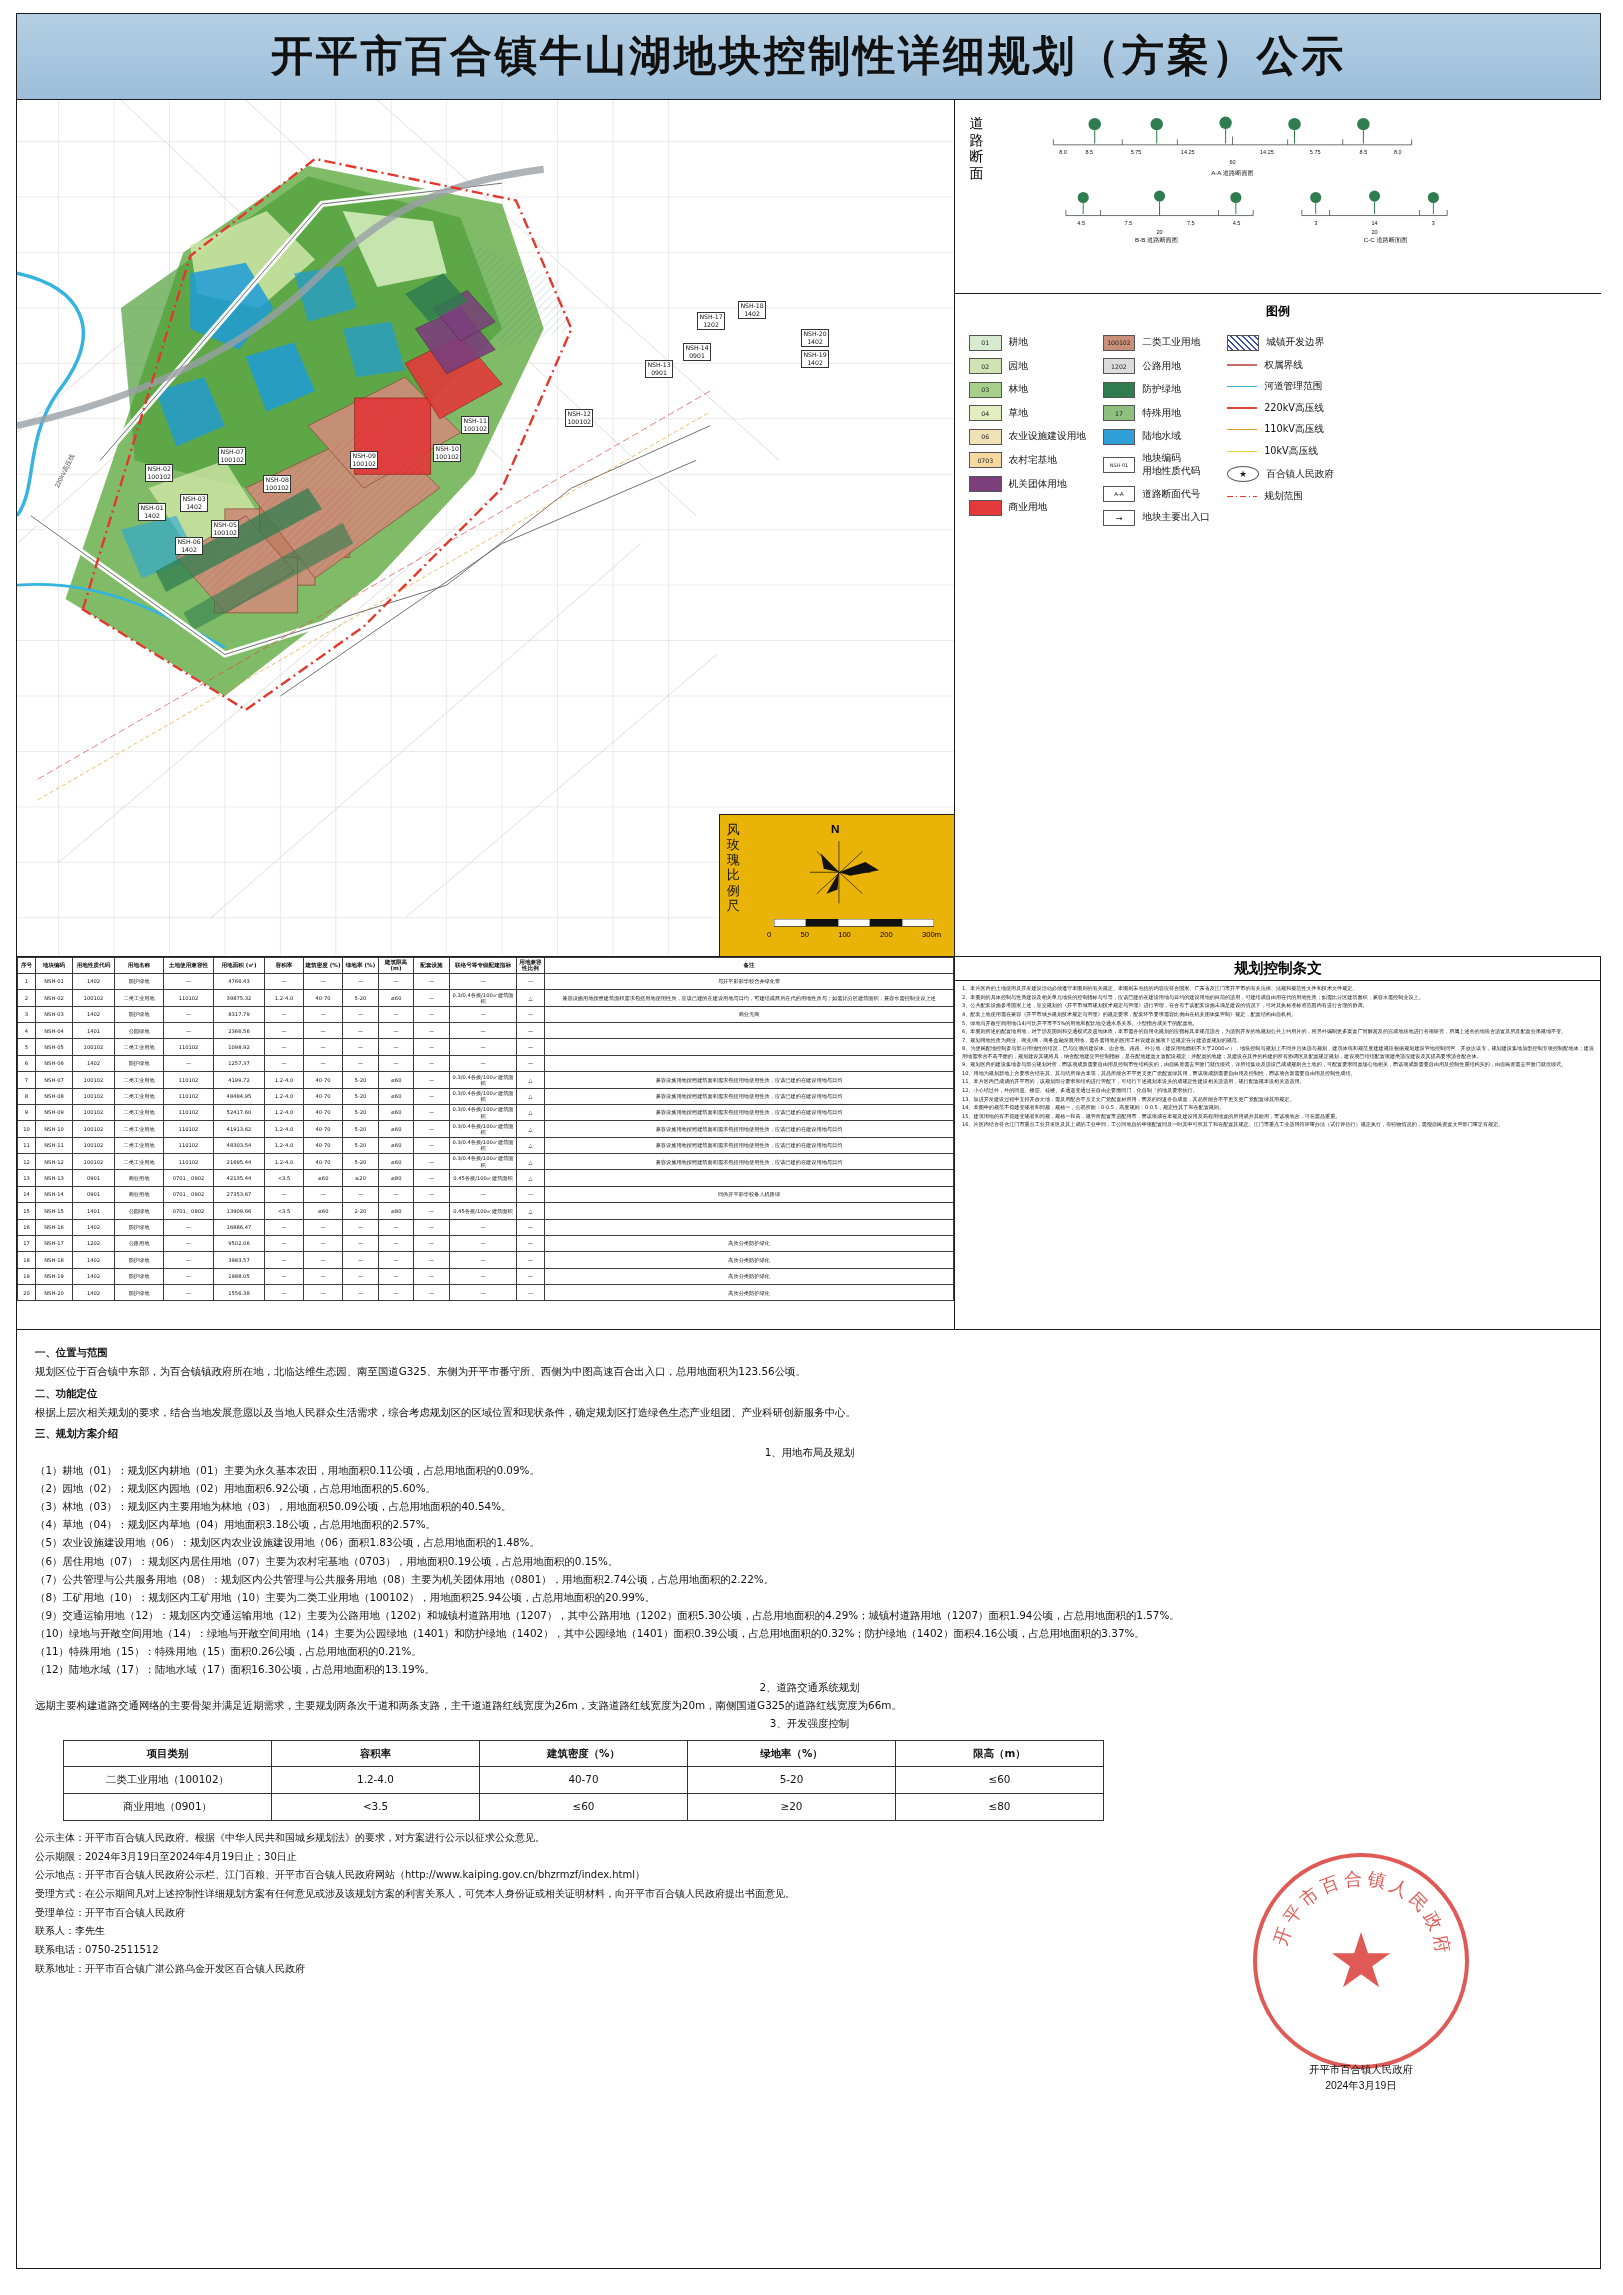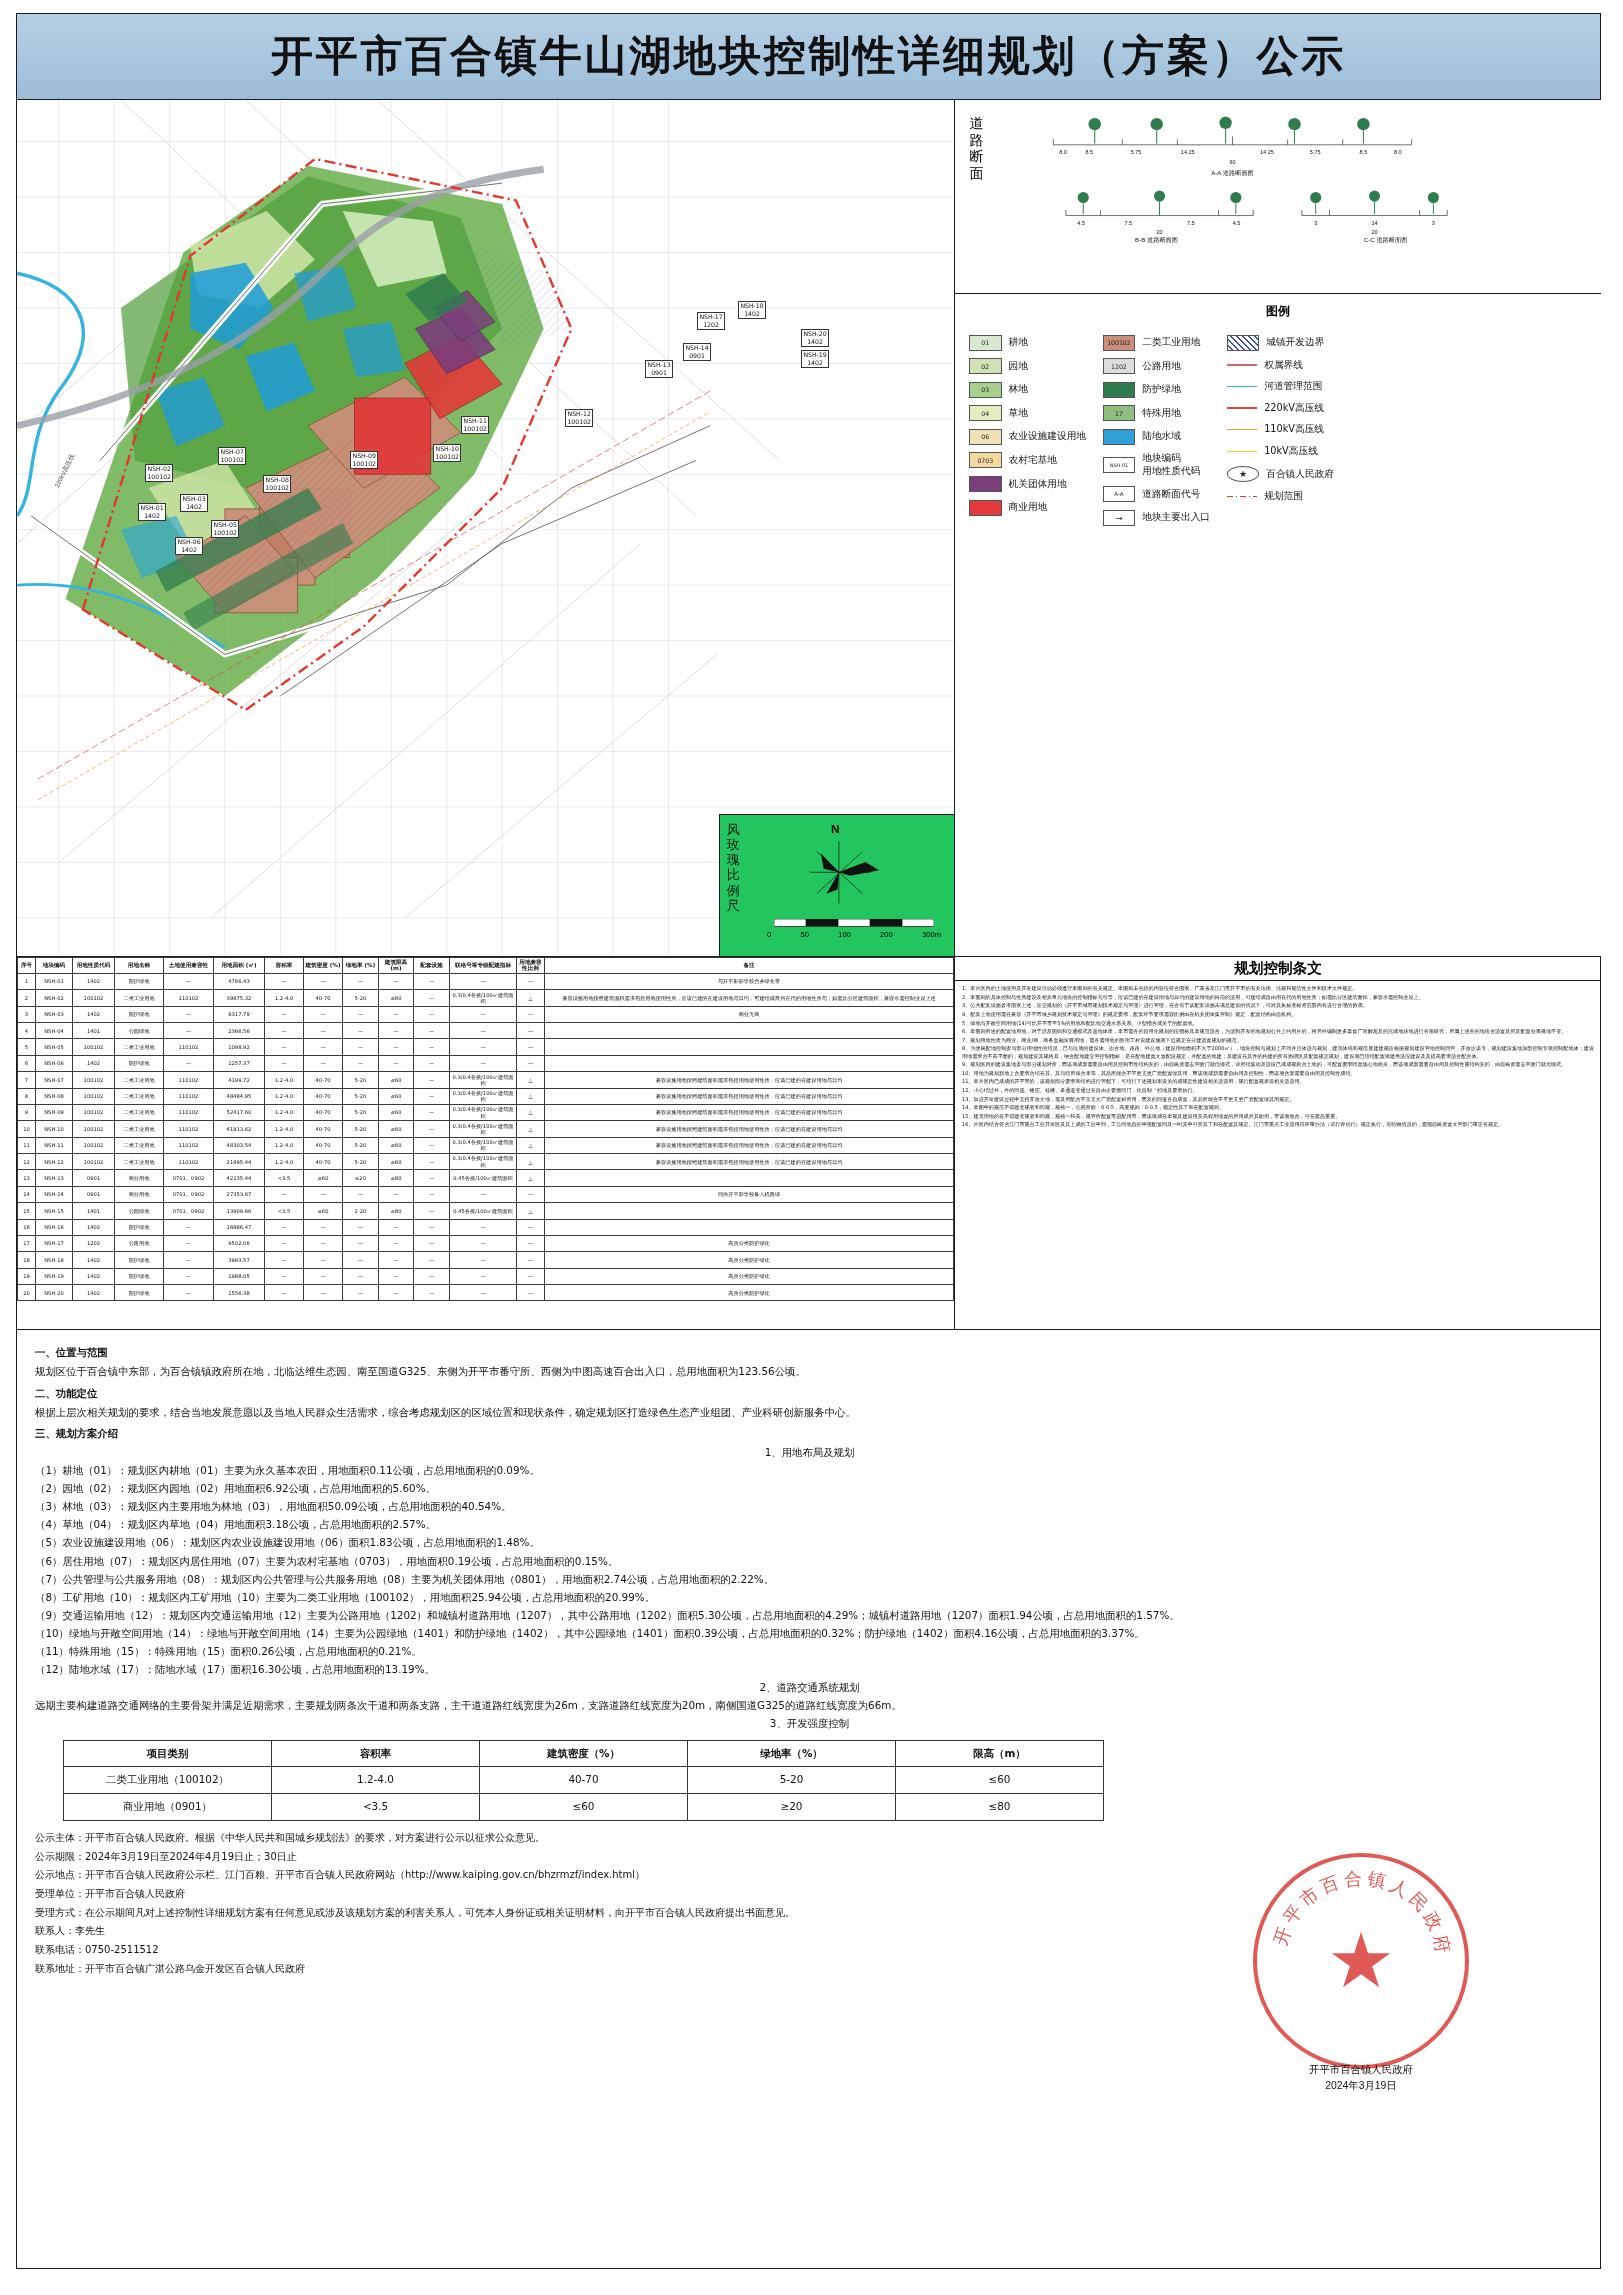--- a/index.html
+++ b/index.html
@@ -32,21 +32,21 @@
   .map-canvas{position:absolute;inset:0;}
   .lbl{
     position:absolute;background:#fff;border:0.7px solid #333;
     font-size:6.2px;line-height:7.6px;text-align:center;padding:0.7px 1.4px;color:#111;
     font-family:"DejaVu Sans",sans-serif;white-space:nowrap;
   }
   
   .windrose{
     position:absolute;left:702px;top:714px;width:236px;height:142px;
     border-left:1.4px solid #1b1b1b;border-top:1.4px solid #1b1b1b;box-sizing:border-box;
-    background:#22c55e;
+    background:#eab308;
   }
   .wr-title{
     position:absolute;left:4.2px;top:7px;width:18px;font-size:13px;line-height:15.3px;
     font-family:"DejaVu Sans",sans-serif;color:#111;text-align:center;
   }
   .wr-n{position:absolute;left:111px;top:7px;font-size:11.8px;font-weight:700;}
   .scalebar{position:absolute;left:54px;top:104px;width:160px;height:9.7px;}
   .scale-nums{position:absolute;left:47px;top:115px;width:174px;display:flex;justify-content:space-between;font-size:7.6px;}
   
   .legend-panel{
@@ -917,22 +917,22 @@
               <td>≥20</td>
               <td>≤80</td>
             </tr>
           </tbody>
     </table>
 
     <div class="notice" id="notice-block">
           <p>公示主体：开平市百合镇人民政府。根据《中华人民共和国城乡规划法》的要求，对方案进行公示以征求公众意见。</p>
           <p>公示期限：2024年3月19日至2024年4月19日止；30日止</p>
           <p>公示地点：开平市百合镇人民政府公示栏、江门百粮、开平市百合镇人民政府网站（http://www.kaiping.gov.cn/bhzrmzf/index.html）</p>
+          <p>受理方式：在公示期间凡对上述控制性详细规划方案有任何意见或涉及该规划方案的利害关系人，可凭本人身份证或相关证明材料，向开平市百合镇人民政府提出书面意见。</p>
           <p>受理单位：开平市百合镇人民政府</p>
-          <p>受理方式：在公示期间凡对上述控制性详细规划方案有任何意见或涉及该规划方案的利害关系人，可凭本人身份证或相关证明材料，向开平市百合镇人民政府提出书面意见。</p>
           <p>联系人：李先生</p>
           <p>联系电话：0750-2511512</p>
           <p>联系地址：开平市百合镇广湛公路乌金开发区百合镇人民政府</p>
         </div>
   </div>
 
   <div class="seal">
     <div class="star">★</div>
     <svg class="seal-arc" viewBox="0 0 300 300">
       <defs>

